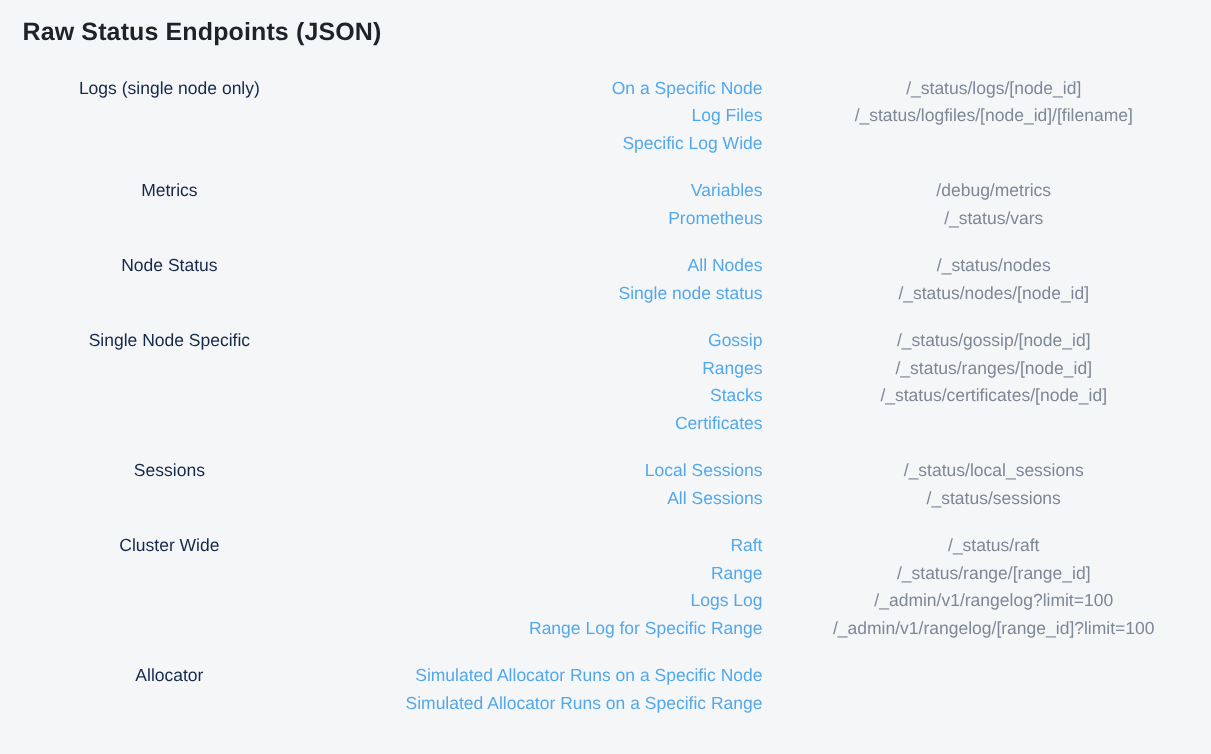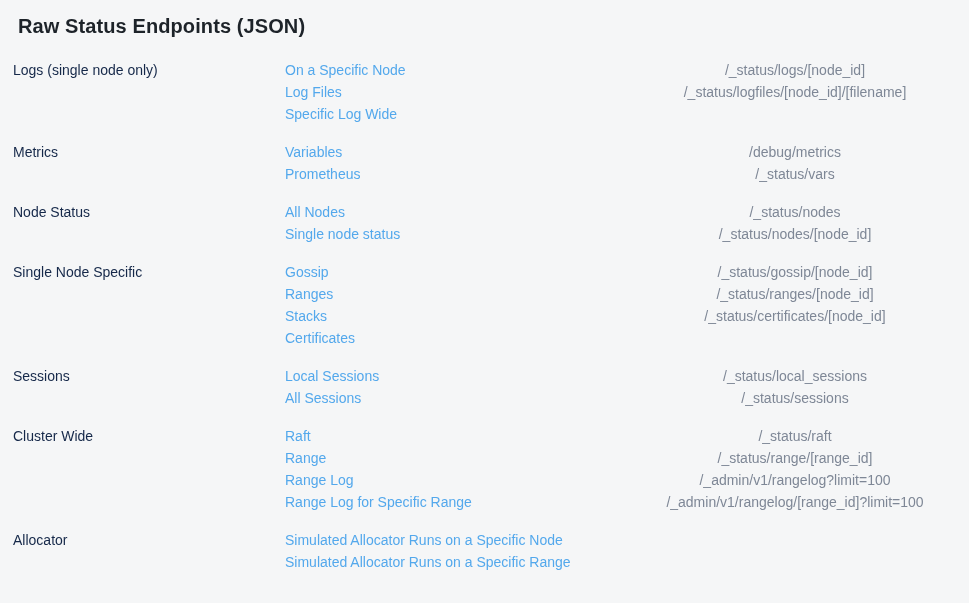--- a/index.html
+++ b/index.html
@@ -26,31 +26,32 @@
     letter-spacing: 0.1px;
   }
   .section {
     display: grid;
     grid-template-columns: 245px 325px auto;
     column-gap: 27px;
     margin-bottom: 16px;
     font-size: 14px;
   }
   .category {
-    text-align: left;
+    text-align: center;
     color: var(--category-color, #152849);
     line-height: 22px;
     font-weight: 400;
   }
   .links a {
     display: block;
     color: var(--link-color, #53a8ec);
     text-decoration: none;
     line-height: 22px;
     cursor: pointer;
+    text-align: right;
   }
   .endpoints div {
     color: var(--endpoint-color, #7e8796);
     line-height: 22px;
     white-space: nowrap;
     text-align: center;
   }
 </style>
 </head>
 <body>
@@ -120,21 +121,21 @@
           <div>/_status/local_sessions</div>
           <div>/_status/sessions</div>
         </div>
   </div>
 
   <div class="section">
     <div class="category">Cluster Wide</div>
     <div class="links">
           <a href="#">Raft</a>
           <a href="#">Range</a>
-          <a href="#">Range Log</a>
+          <a href="#">Logs Log</a>
           <a href="#">Range Log for Specific Range</a>
         </div>
     <div class="endpoints">
           <div>/_status/raft</div>
           <div>/_status/range/[range_id]</div>
           <div>/_admin/v1/rangelog?limit=100</div>
           <div>/_admin/v1/rangelog/[range_id]?limit=100</div>
         </div>
   </div>
 

